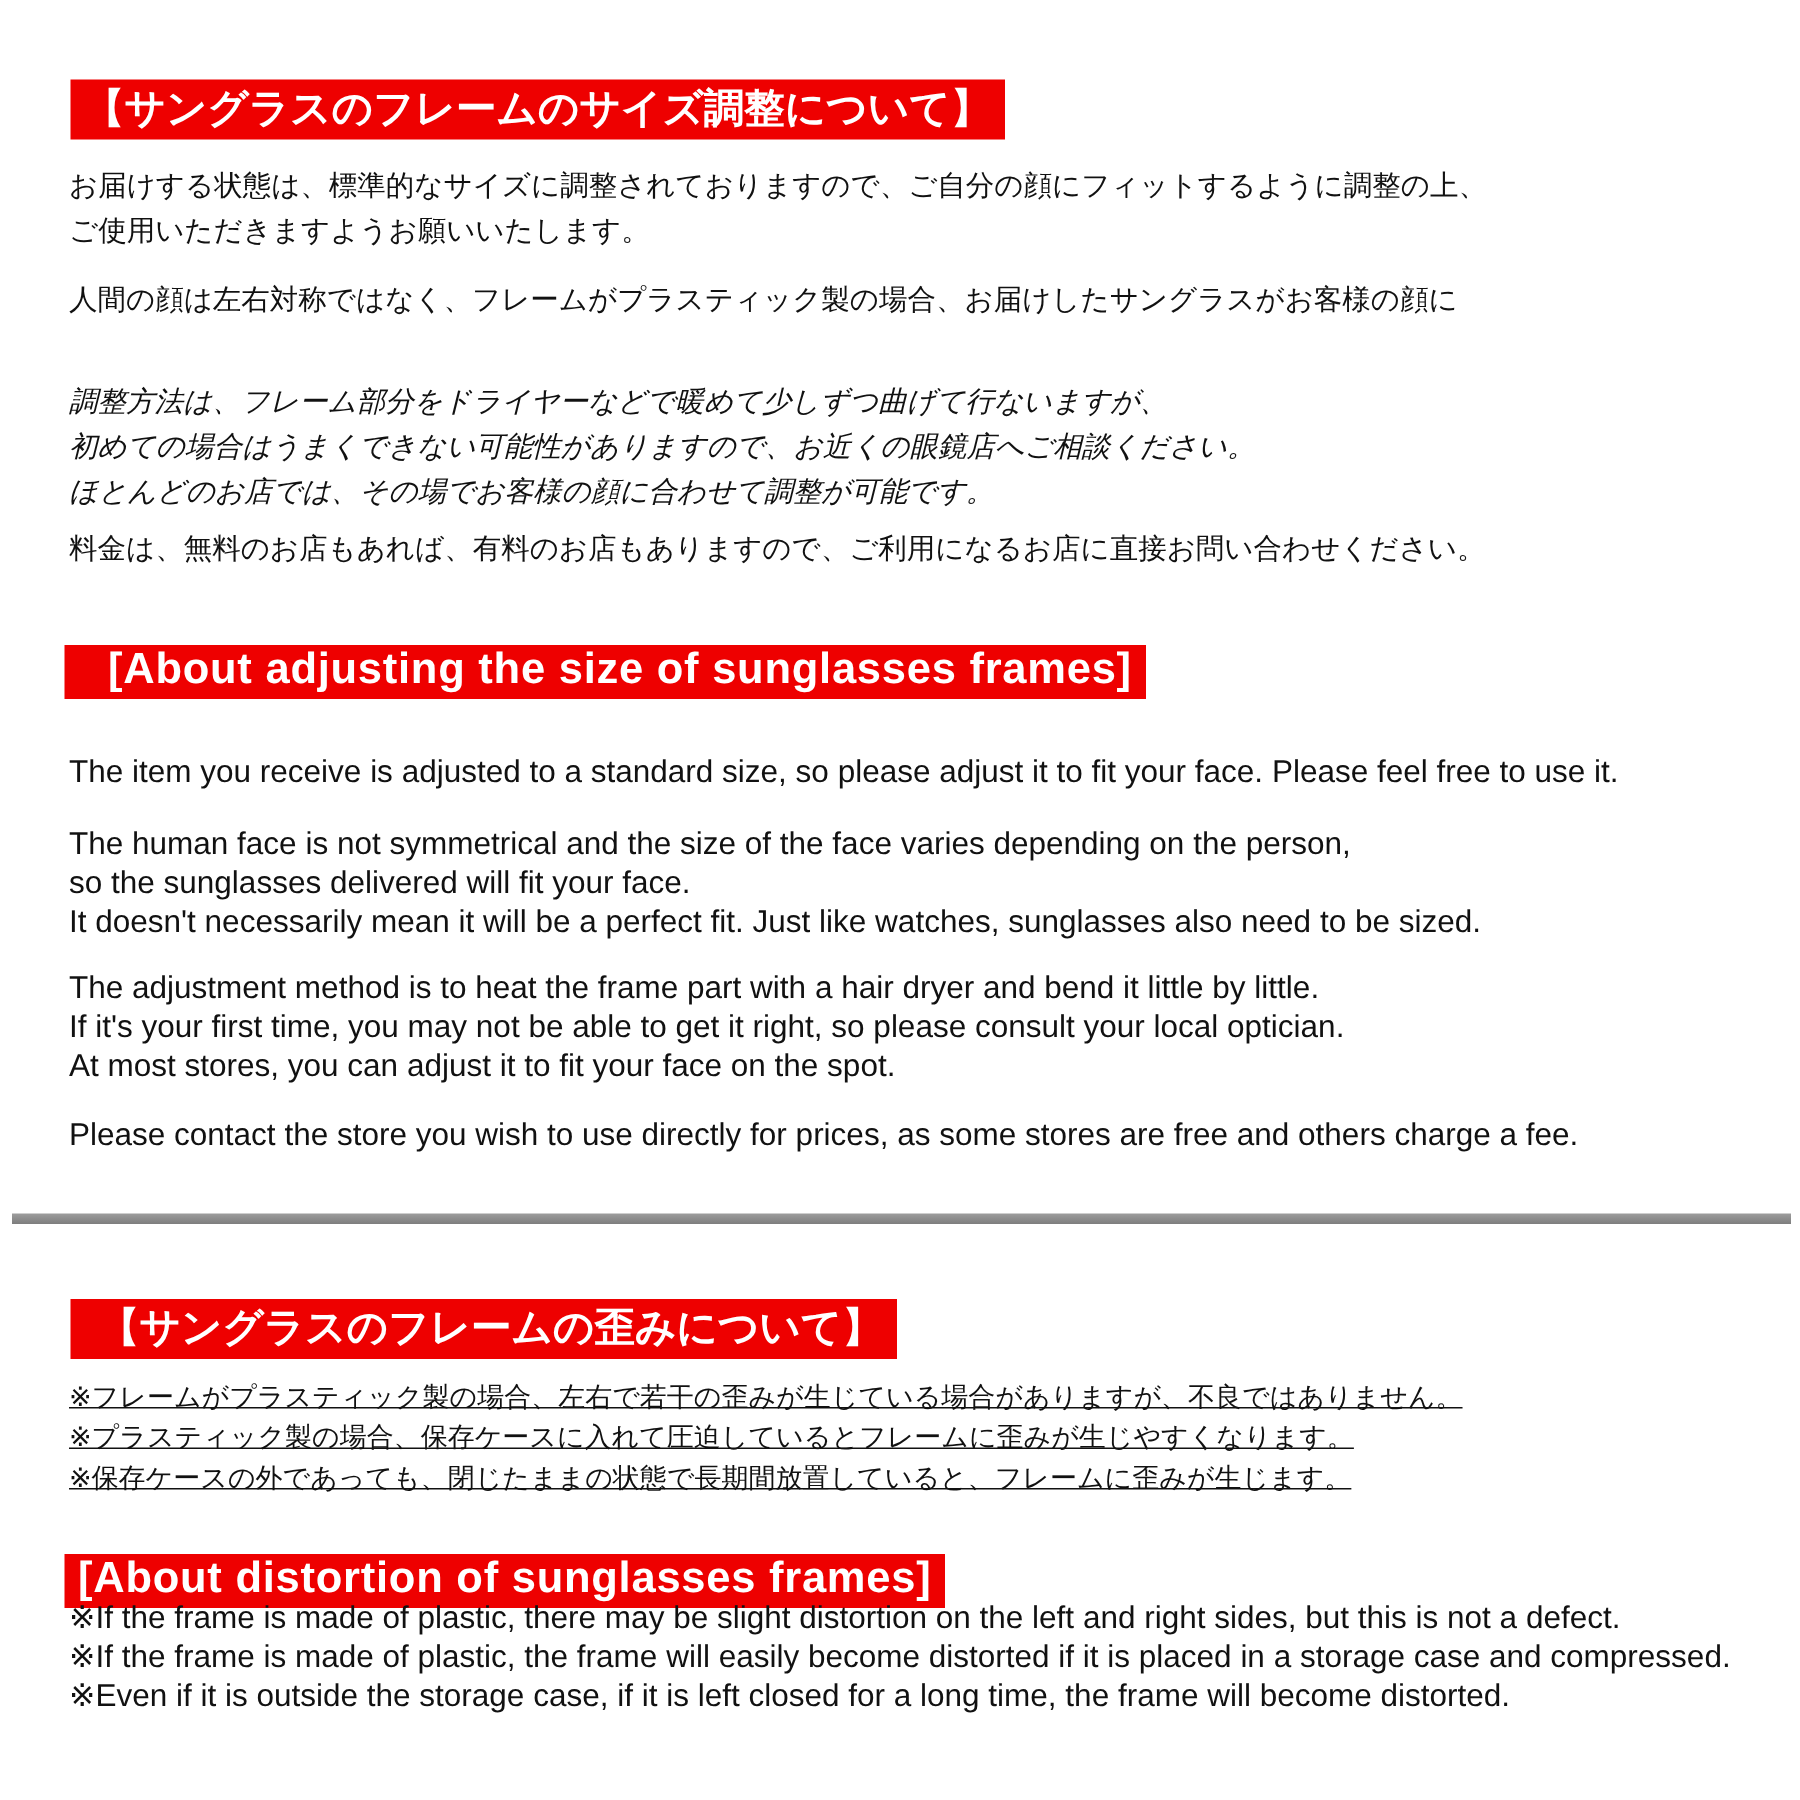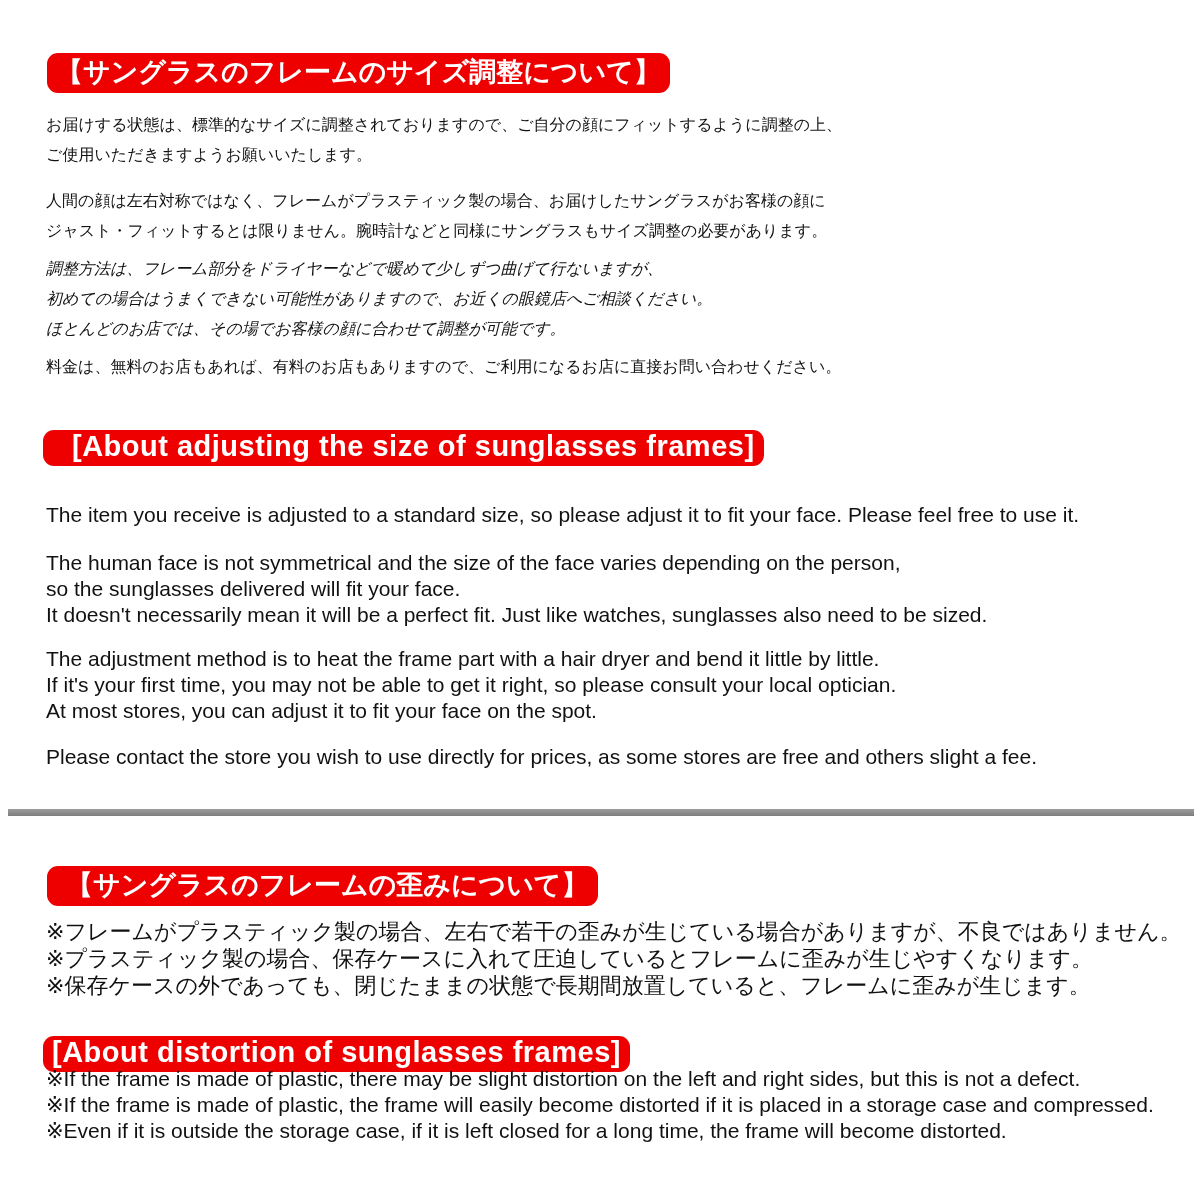--- a/index.html
+++ b/index.html
@@ -16,44 +16,44 @@
     color: #111111;
     overflow: hidden;
   }
   .banner {
     position: absolute;
     display: inline-block;
     background: #ee0000;
     color: #ffffff;
     font-weight: bold;
     white-space: nowrap;
-    border-radius: 11px;
   }
   .banner-jp {
     font-size: 27px;
     line-height: 27px;
     padding: 6px 9px 7px 9px;
   }
   .banner-en {
     font-size: 29px;
     line-height: 29px;
     padding: 2px 9px 5px 9px;
     letter-spacing: 0.5px;
   }
   .textblock {
     position: absolute;
     white-space: nowrap;
   }
   .jp-body {
-    font-size: 16px;
+    font-size: 19px;
     line-height: 30px;
   }
   .jp-notes {
-    font-size: 22px;
+    font-size: 18px;
     line-height: 27px;
+    text-decoration: underline;
   }
   .en-body {
     font-size: 21px;
     line-height: 26px;
     margin-top: 12px;
   }
   .en-notes {
     font-size: 21px;
     line-height: 26px;
   }
@@ -73,21 +73,20 @@
 
   <div class="banner banner-jp" style="left:47px; top:53px;">【サングラスのフレームのサイズ調整について】</div>
 
   <div class="textblock jp-body" style="left:46px; top:110px;">
     <div>お届けする状態は、標準的なサイズに調整されておりますので、ご自分の顔にフィットするように調整の上、</div>
     <div>ご使用いただきますようお願いいたします。</div>
   </div>
 
   <div class="textblock jp-body" style="left:46px; top:186px;">
     <div>人間の顔は左右対称ではなく、フレームがプラスティック製の場合、お届けしたサングラスがお客様の顔に</div>
-    <div>ジャスト・フィットするとは限りません。腕時計などと同様にサングラスもサイズ調整の必要があります。</div>
   </div>
 
   <div class="textblock jp-body" style="left:46px; top:254px;font-style:italic;">
     <div>調整方法は、フレーム部分をドライヤーなどで暖めて少しずつ曲げて行ないますが、</div>
     <div>初めての場合はうまくできない可能性がありますので、お近くの眼鏡店へご相談ください。</div>
     <div>ほとんどのお店では、その場でお客様の顔に合わせて調整が可能です。</div>
   </div>
 
   <div class="textblock jp-body" style="left:46px; top:352px;">
     <div>料金は、無料のお店もあれば、有料のお店もありますので、ご利用になるお店に直接お問い合わせください。</div>
@@ -105,21 +104,21 @@
     <div>At most stores, you can adjust it to fit your face on the spot.</div>
   </div>
 
   <div class="textblock en-body" style="left:46px; top:538px;">
     <div>The human face is not symmetrical and the size of the face varies depending on the person,</div>
     <div>so the sunglasses delivered will fit your face.</div>
     <div>It doesn't necessarily mean it will be a perfect fit. Just like watches, sunglasses also need to be sized.</div>
   </div>
 
   <div class="textblock en-body" style="left:46px; top:732px;">
-    <div>Please contact the store you wish to use directly for prices, as some stores are free and others slight a fee.</div>
+    <div>Please contact the store you wish to use directly for prices, as some stores are free and others charge a fee.</div>
   </div>
 
   <div class="divider"></div>
 
   <div class="banner banner-jp" style="left:47px; top:866px;padding-left:19px;">【サングラスのフレームの歪みについて】</div>
 
   <div class="textblock jp-notes" style="left:46px; top:918px;">
     <div>※フレームがプラスティック製の場合、左右で若干の歪みが生じている場合がありますが、不良ではありません。</div>
     <div>※プラスティック製の場合、保存ケースに入れて圧迫しているとフレームに歪みが生じやすくなります。</div>
     <div>※保存ケースの外であっても、閉じたままの状態で長期間放置していると、フレームに歪みが生じます。</div>

